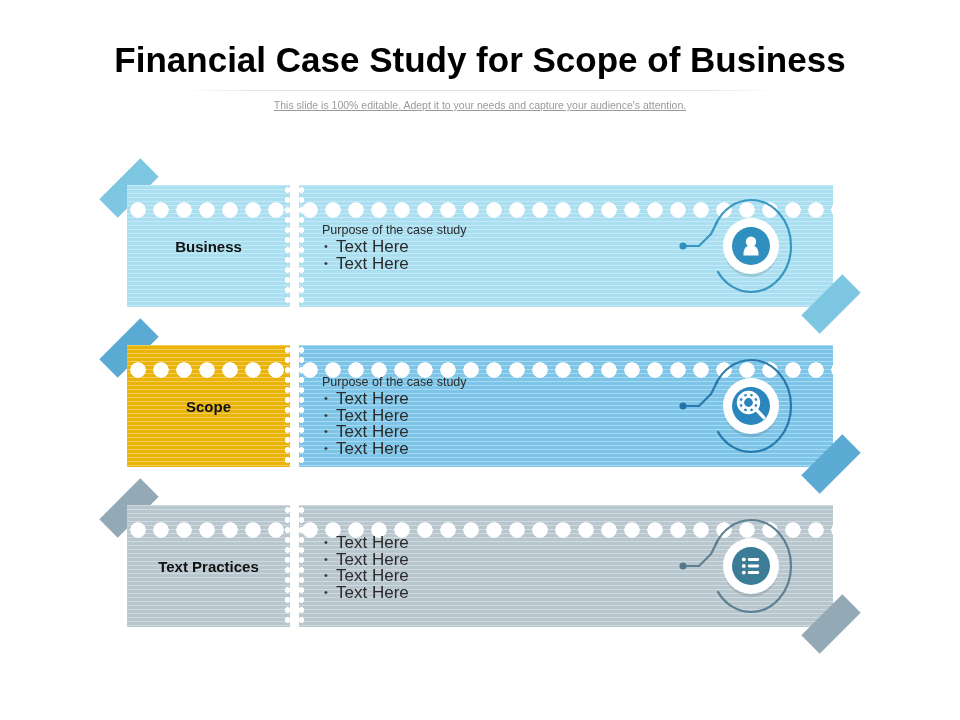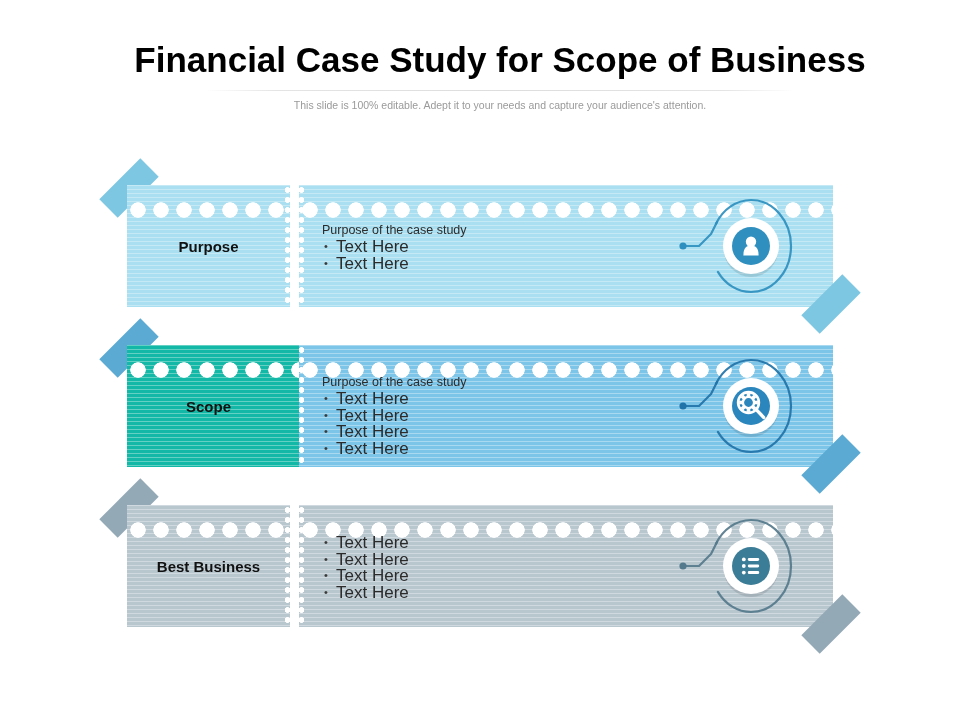--- a/index.html
+++ b/index.html
@@ -15,21 +15,20 @@
     font-family: "Liberation Sans", sans-serif;
   }
 
   
   #header {
     position: absolute;
     left: 0;
     top: 0;
     width: 940px;
     height: 125px;
-    margin-left: 20px;
   }
   #page-title {
     position: absolute;
     left: 0;
     top: 40px;
     width: 960px;
     text-align: center;
     font-size: 35px;
     font-weight: bold;
     color: #000000;
@@ -46,20 +45,21 @@
   }
   #page-subtitle {
     position: absolute;
     left: 0;
     top: 99px;
     width: 960px;
     text-align: center;
     font-size: 10.5px;
     color: #9a9a9a;
     white-space: nowrap;
+    text-decoration: underline;
   }
 
   
   .row {
     position: absolute;
     left: 127px;
     width: 706px;
     height: 122px;
   }
   #row-0 { top: 185px; }
@@ -217,21 +217,21 @@
   <div id="title-divider"></div>
   <div id="page-subtitle">This slide is 100% editable. Adept it to your needs and capture your audience's attention.</div>
 </div>
 
 <div class="row" id="row-0">
     <div class="accent accent-tl" style="background:#7ec7e3;"></div>
     <div class="panel panel-label" style="background:#a9dff0;">
       <div class="stripes"></div>
       <div class="dots"></div>
       <div class="perf-edge perf-right"></div>
-      <div class="row-label">Purpose</div>
+      <div class="row-label">Business</div>
     </div>
     <div class="panel panel-body" style="background:#a9dff0;">
       <div class="stripes"></div>
       <div class="dots"></div>
       <div class="perf-edge perf-left"></div>
       <div class="body-text" style="top: 38px;">
         <div class="body-heading">Purpose of the case study</div>
         <ul class="bullet-list">
           <li>Text Here</li>
           <li>Text Here</li>
@@ -249,21 +249,21 @@
             <circle cx="0" cy="-4.2" r="5.2" fill="#ffffff"></circle>
             <path d="M -7.6 9.4 C -7.6 1.4 -4.2 -0.4 0 -0.4 C 4.2 -0.4 7.6 1.4 7.6 9.4 Z" fill="#ffffff"></path>
           </g>
         </svg>
       </div>
     </div>
     <div class="accent accent-br" style="background:#7ec7e3;"></div>
   </div>
 <div class="row" id="row-1">
     <div class="accent accent-tl" style="background:#5aaad4;"></div>
-    <div class="panel panel-label" style="background:#14b8a6;padding-left:15px;">
+    <div class="panel panel-label" style="background:#eab308;">
       <div class="stripes"></div>
       <div class="dots"></div>
       <div class="perf-edge perf-right"></div>
       <div class="row-label">Scope</div>
     </div>
     <div class="panel panel-body" style="background:#7cc5e8;">
       <div class="stripes"></div>
       <div class="dots"></div>
       <div class="perf-edge perf-left"></div>
       <div class="body-text" style="top: 30px;">
@@ -303,21 +303,21 @@
       </div>
     </div>
     <div class="accent accent-br" style="background:#5aaad4;"></div>
   </div>
 <div class="row" id="row-2">
     <div class="accent accent-tl" style="background:#94a9b6;"></div>
     <div class="panel panel-label" style="background:#b8c6ce;">
       <div class="stripes"></div>
       <div class="dots"></div>
       <div class="perf-edge perf-right"></div>
-      <div class="row-label">Best Business</div>
+      <div class="row-label">Text Practices</div>
     </div>
     <div class="panel panel-body" style="background:#b8c6ce;">
       <div class="stripes"></div>
       <div class="dots"></div>
       <div class="perf-edge perf-left"></div>
       <div class="body-text" style="top: 30px;">
         <ul class="bullet-list">
           <li>Text Here</li>
           <li>Text Here</li>
           <li>Text Here</li>

